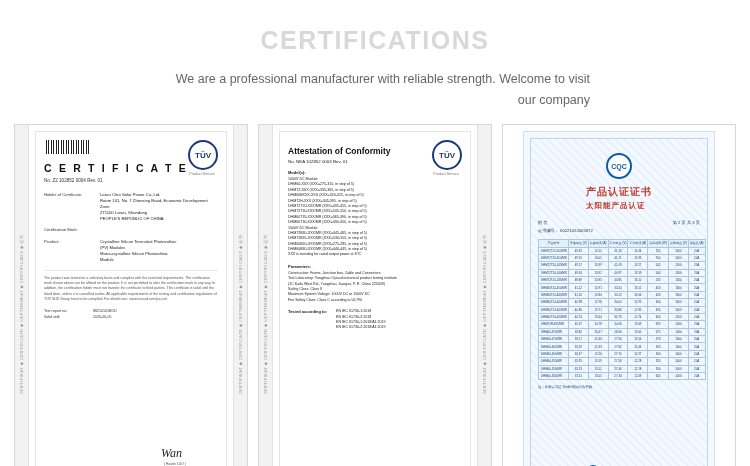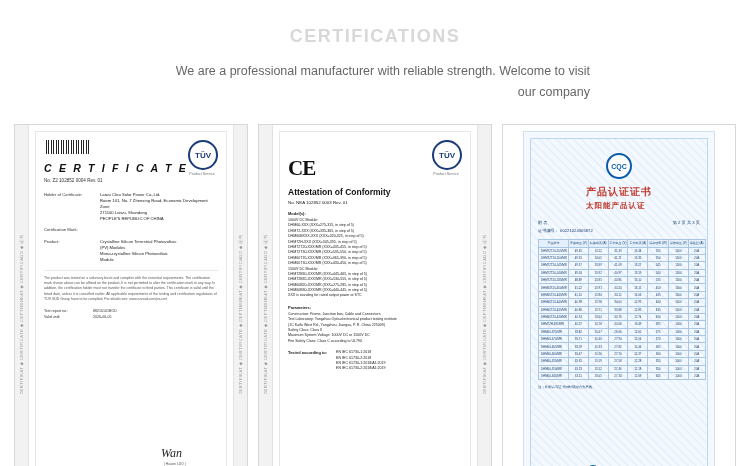--- a/index.html
+++ b/index.html
@@ -8,21 +8,21 @@
     width:750px; height:466px;
     background:#ffffff;
     font-family:"Liberation Sans", sans-serif;
     overflow:hidden;
   }
   .page { position:relative; width:750px; height:466px; }
 
   
   .header { padding-top:26px; text-align:center; }
   .title {
-    font-size:18px; font-weight:bold; letter-spacing:1.5px;
+    font-size:25px; font-weight:bold; letter-spacing:1.5px;
     color:#d8d8d8;
   }
   .subtitle {
     margin:14px auto 0; width:430px;
     font-size:12.5px; line-height:1.7; color:#666;text-align:right;
   }
 
   
   .cert-row {
     position:absolute; top:124px; left:14px;
@@ -62,21 +62,21 @@
     border:2px solid #1a3a7a; color:#1a3a7a;
     font-size:8px; font-weight:bold;
     display:flex; align-items:center; justify-content:center;
   }
   .tuv-caption {
     position:absolute; top:40px; right:4px; width:40px;
     font-size:3.6px; color:#777; text-align:center;
   }
   .c1-title {
     margin-top:22px; font-size:10.5px; font-weight:bold;
-    letter-spacing:2.2px; color:#111;font-style:italic;
+    letter-spacing:2.2px; color:#111;
   }
   .c1-sub { margin-top:4px; font-size:4.6px; color:#333; }
   .c1-rows { margin-top:9px; }
   .c1-row { display:flex; margin-bottom:5px; font-size:4.2px; color:#222; line-height:1.45; }
   .c1-row .lbl { width:56px; flex:none; color:#333; }
   .c1-row .val { flex:1; }
   .c1-note {
     margin-top:7px; font-size:3.5px; color:#555; line-height:1.5;
     border-top:1px solid #e9e9e9; padding-top:5px;
   }
@@ -245,21 +245,20 @@
         <span class="band-text">ZERTIFIKAT ◆ CERTIFICATE ◆ CEPTИФИКАТ ◆ CERTIFICADO ◆ 证书</span>
       </div>
       <div class="band-right">
         <span class="band-text">ZERTIFIKAT ◆ CERTIFICATE ◆ CEPTИФИКАТ ◆ CERTIFICADO ◆ 证书</span>
       </div>
 
       <div class="cert-inner">
         <div class="tuv-logo">TÜV</div>
         <div class="tuv-caption">Product Service</div>
 
-        <div class="ce-mark">CE</div>
         <div class="c2-title">Attestation of Conformity</div>
         <div class="c2-no">No. NEA 102852 0003 Rev. 01</div>
 
         <div class="c2-block">
           <div class="hd">Model(s):</div>
           <div class="c2-list">
             <div>1000V DC Module:</div>
             <div>DHM60-XXX (XXX=275-315, in step of 5)</div>
             <div>DHM72-XXX (XXX=335-365, in step of 5)</div>
             <div>DHM60BXXX-XXX (XXX=320-325, in step of 5)</div>

